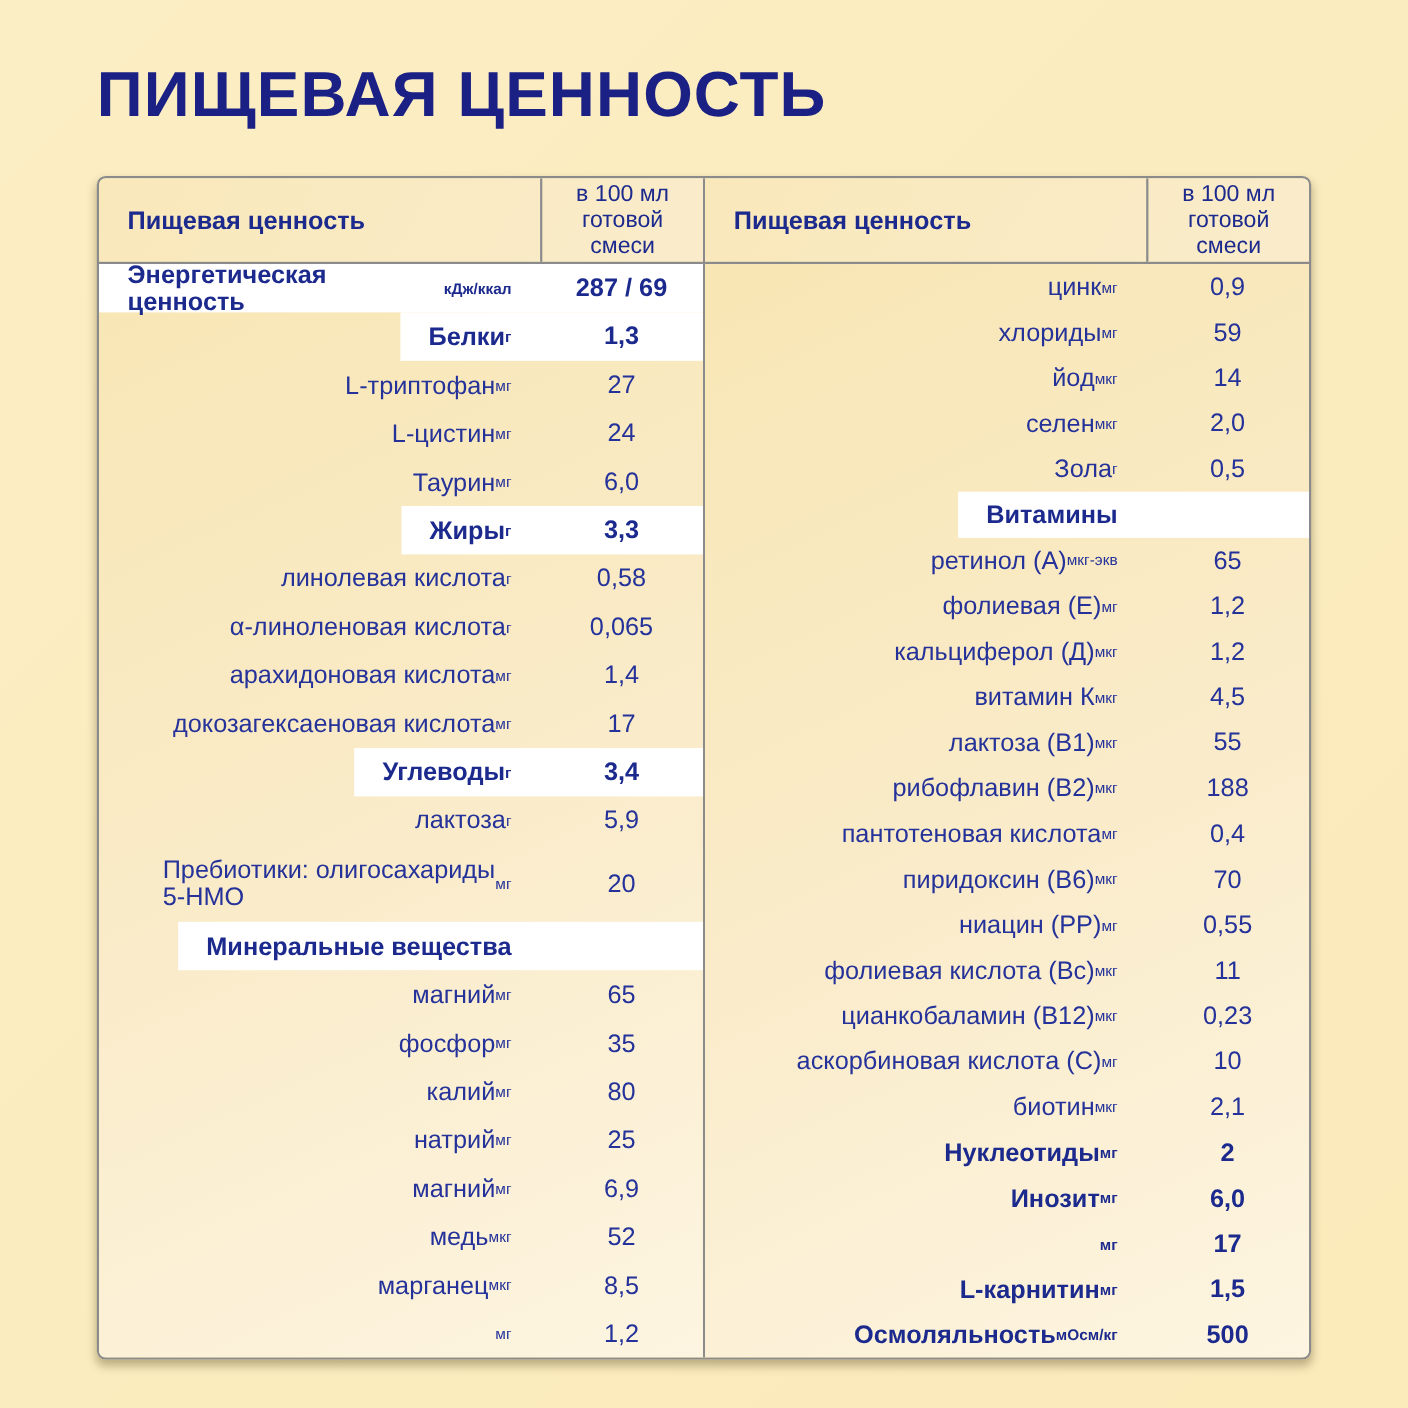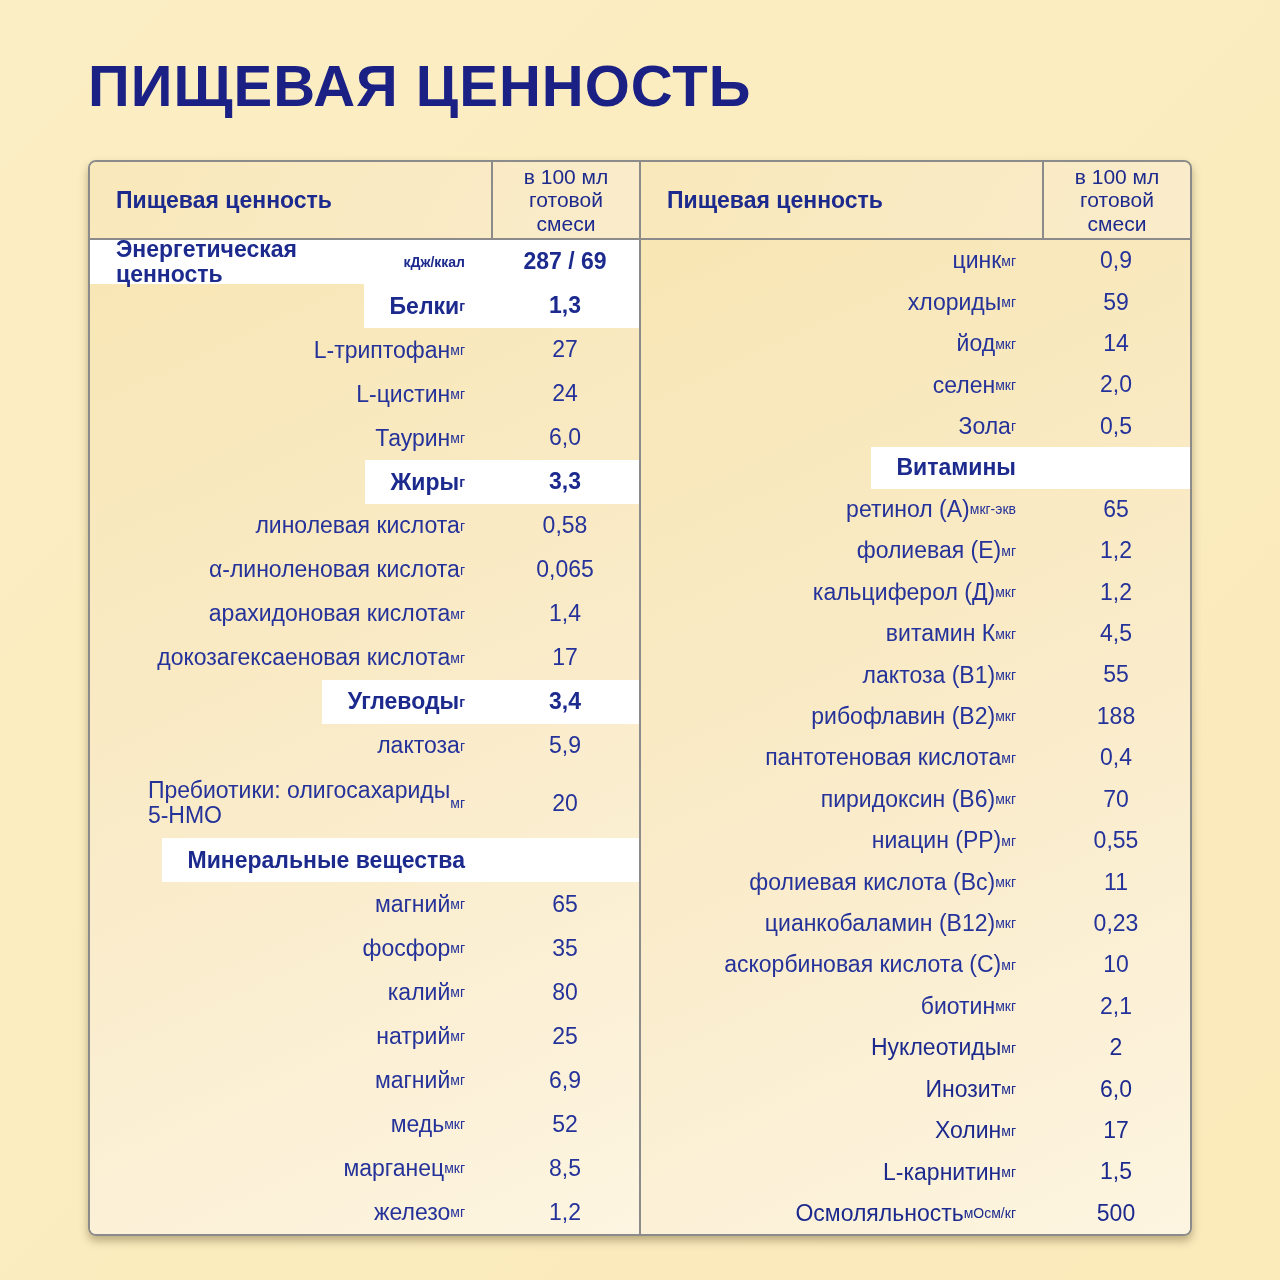--- a/index.html
+++ b/index.html
@@ -85,21 +85,21 @@
   }
   .row{
     flex:1 1 0;
     display:flex;
     align-items:center;
     font-size:23px;
     color:var(--text-blue);
     min-height:0;
   }
   .row.section{background:var(--row-white);font-weight:700;color:#1c2a8e;}
-  .row.total{font-weight:400;color:#1c2a8e;}
+  .row.total{font-weight:700;color:#1c2a8e;}
   .row.tall{flex:1.6 1 0;}
   .cell-label{
     flex:1;
     padding-left:26px;
     line-height:1.08;
     white-space:pre-line;
     min-width:0;
   }
   .row.sub .cell-label{}
   .cell-unit{
@@ -230,21 +230,20 @@
     <span class="cell-label">медь</span>
     <span class="cell-unit">мкг</span>
     <span class="cell-value">52</span>
   </div>
         <div class="row sub">
     <span class="cell-label">марганец</span>
     <span class="cell-unit">мкг</span>
     <span class="cell-value">8,5</span>
   </div>
         <div class="row sub">
-    <span class="cell-label">железо</span>
     <span class="cell-unit">мг</span>
     <span class="cell-value">1,2</span>
   </div>
       </div>
   </div>
 
   <div class="half right">
     <div class="thead">
       <div class="name-cell">Пищевая ценность</div>
       <div class="value-cell">в 100 мл
@@ -351,21 +350,20 @@
     <span class="cell-label">Нуклеотиды</span>
     <span class="cell-unit">мг</span>
     <span class="cell-value">2</span>
   </div>
         <div class="row total">
     <span class="cell-label">Инозит</span>
     <span class="cell-unit">мг</span>
     <span class="cell-value">6,0</span>
   </div>
         <div class="row total">
-    <span class="cell-label">Холин</span>
     <span class="cell-unit">мг</span>
     <span class="cell-value">17</span>
   </div>
         <div class="row total">
     <span class="cell-label">L-карнитин</span>
     <span class="cell-unit">мг</span>
     <span class="cell-value">1,5</span>
   </div>
         <div class="row total">
     <span class="cell-label">Осмоляльность</span>

